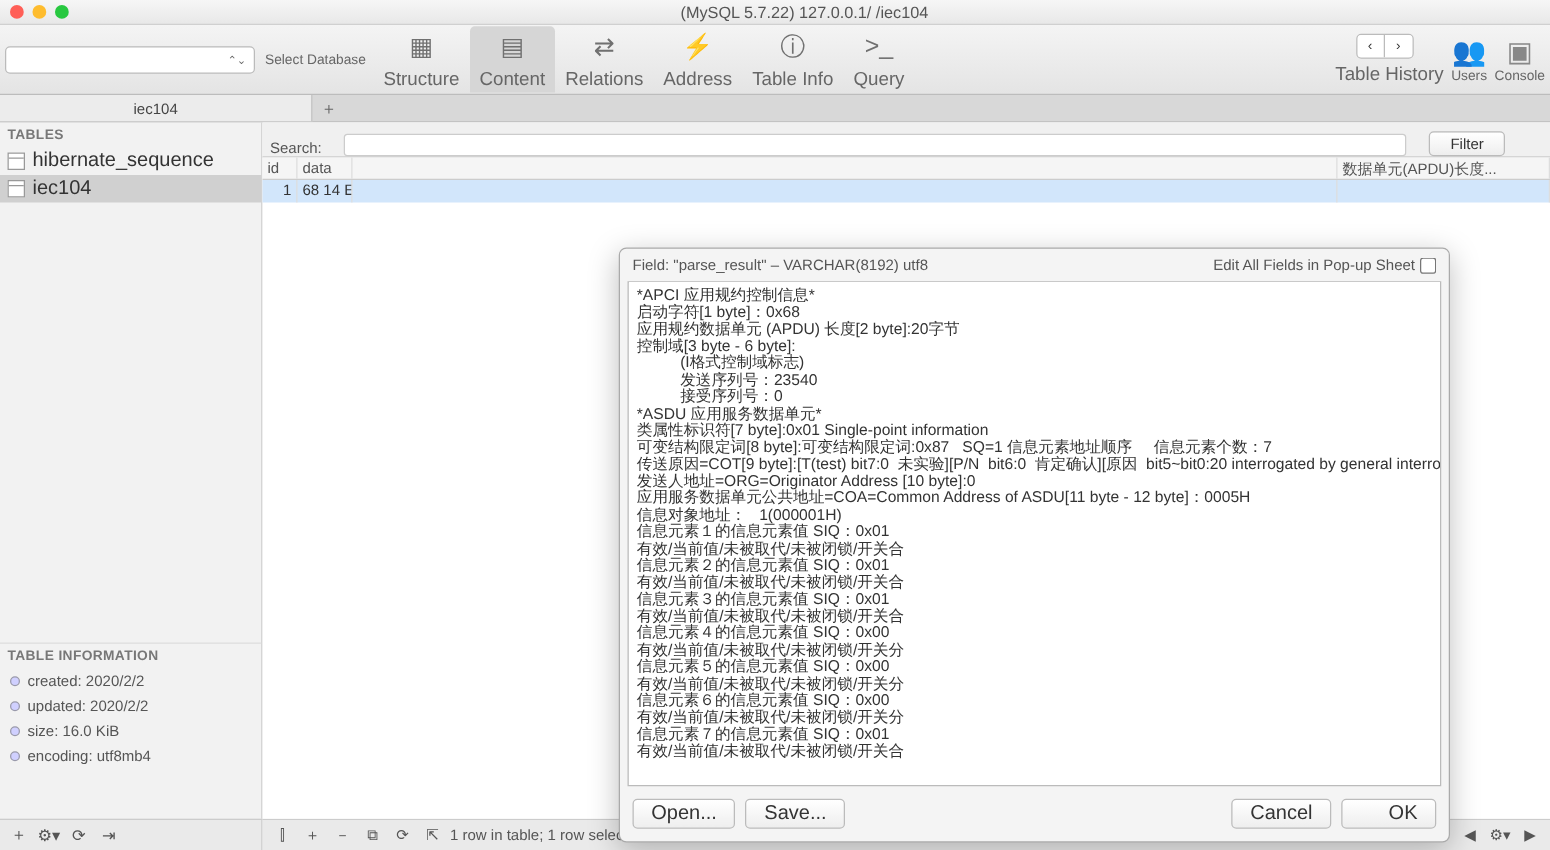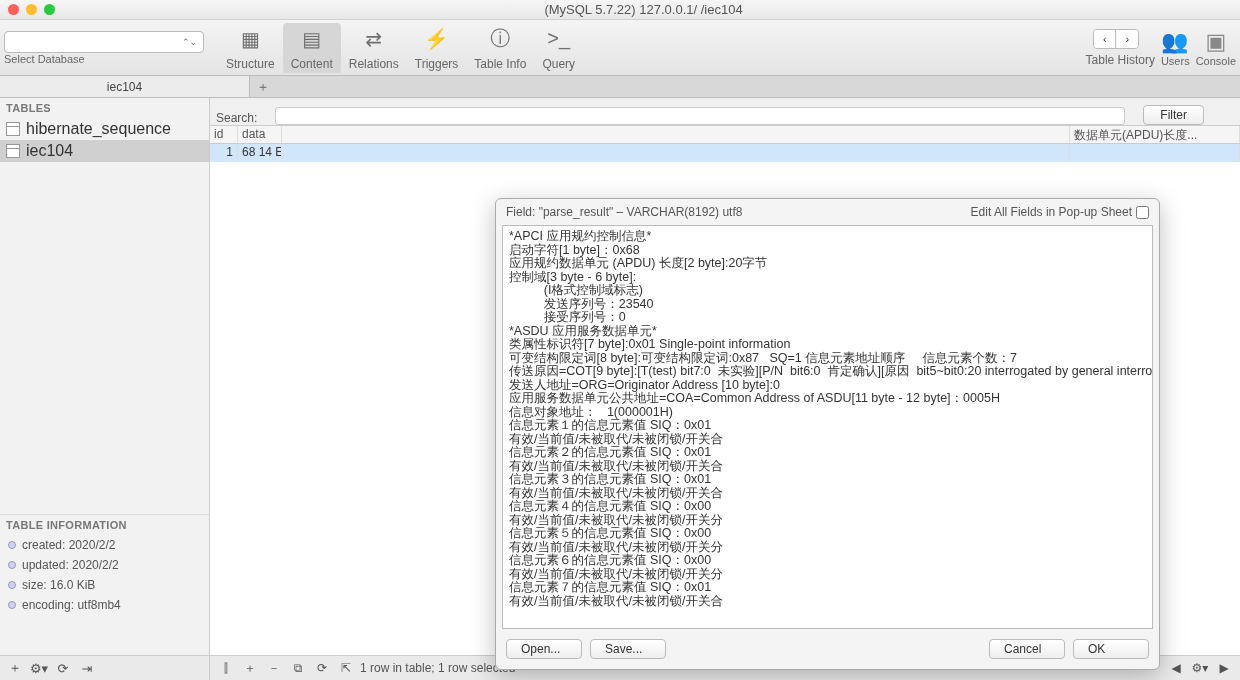--- a/index.html
+++ b/index.html
@@ -15,21 +15,21 @@
   .titlebar .title { flex: 1; text-align: center; font-size: 13px; color: #555; }
   
   
   .toolbar { height: 56px; background: linear-gradient(#f4f4f4, #e4e4e4); border-bottom: 1px solid #bcbcbc; display: flex; align-items: center; padding: 0 4px; }
   .dbselect { width: 200px; height: 22px; background: #fff; border: 1px solid #bbb; border-radius: 4px; margin-right: 8px; display:flex; align-items:center; justify-content:flex-end; padding-right:6px; }
   .dbselect::after { content:"⌃⌄"; font-size:9px; color:#666; }
   .tool-group { display: flex; align-items: flex-end; }
   .tool-btn { display: flex; flex-direction: column; align-items: center; padding: 2px 8px; cursor: pointer; }
   .tool-btn.active { background: #d6d6d6; border-radius: 4px 4px 0 0; }
   .tool-icon { width: 28px; height: 28px; display:flex; align-items:center; justify-content:center; font-size:20px; color:#707070; }
-  .tool-label { font-size: 12px; color: #666; margin-top:4px; }
+  .tool-label { font-size: 15px; color: #666; margin-top:4px; }
   .toolbar-spacer { flex: 1; }
   .nav-arrows { display:flex; border:1px solid #bbb; border-radius:4px; overflow:hidden; margin-right:8px; }
   .nav-arrows div { width:22px; height:18px; display:flex; align-items:center; justify-content:center; background:#fff; font-size:11px; }
   .nav-arrows div:first-child { border-right:1px solid #bbb; }
   .right-icon { display:flex; flex-direction:column; align-items:center; }
   .right-icon-glyph { font-size:22px; color:#888; }
   .right-icon-label { font-size:11px; color:#666; }
   
   
   .tabbar { height: 22px; background: #d8d8d8; display: flex; border-bottom: 1px solid #bcbcbc; }
@@ -69,55 +69,55 @@
   
   
   .modal { position:absolute; left:285px; top:100px; width:665px; background:#f4f4f4; border:1px solid #aaa; border-radius:6px; box-shadow:0 6px 24px rgba(0,0,0,0.25); display:flex; flex-direction:column; }
   .modal-head { padding:6px 10px; display:flex; align-items:center; font-size:12px; color:#555; }
   .modal-head .spacer { flex:1; }
   .modal-check { display:flex; align-items:center; gap:4px; }
   .modal-check input { width:13px; height:13px; }
   .modal-text { margin:0 6px; background:#fff; border:1px solid #bbb; height:404px; padding:4px 6px; font-size:12.5px; line-height:1.08; white-space:pre; overflow:auto; font-family: -apple-system, Arial, sans-serif; }
   .modal-foot { padding:10px; display:flex; gap:8px; }
   .modal-foot .spacer { flex:1; }
-  .mac-btn { min-width:76px; padding:2px 14px; border:1px solid #bbb; border-radius:4px; background:linear-gradient(#fff,#eee); font-size:12px; color:#333; text-align:left; }
+  .mac-btn { min-width:76px; padding:2px 14px; border:1px solid #bbb; border-radius:4px; background:linear-gradient(#fff,#eee); font-size:16px; color:#333; text-align:right; }
 </style>
 </head>
 <body>
 
 <div class="titlebar">
   <div class="traffic">
     <div class="dot r"></div>
     <div class="dot y"></div>
     <div class="dot g"></div>
   </div>
   <div class="title">(MySQL 5.7.22) 127.0.0.1/                 /iec104</div>
 </div>
 
 <div class="toolbar">
-  <div style="display:flex; flex-direction:column; align-items:flex-start; margin-right:6px;">
+  <div style="display:flex; flex-direction:row; align-items:center; margin-right:6px;">
     <div class="dbselect"></div>
     <div style="font-size:11px; color:#666;">Select Database</div>
   </div>
   <div class="tool-group" id="tool-items">
       <div class="tool-btn">
         <div class="tool-icon">▦</div>
         <div class="tool-label">Structure</div>
       </div>
       <div class="tool-btn active">
         <div class="tool-icon">▤</div>
         <div class="tool-label">Content</div>
       </div>
       <div class="tool-btn">
         <div class="tool-icon">⇄</div>
         <div class="tool-label">Relations</div>
       </div>
       <div class="tool-btn">
         <div class="tool-icon">⚡</div>
-        <div class="tool-label">Triggers</div>
+        <div class="tool-label">Address</div>
       </div>
       <div class="tool-btn">
         <div class="tool-icon">ⓘ</div>
         <div class="tool-label">Table Info</div>
       </div>
       <div class="tool-btn">
         <div class="tool-icon">&gt;_</div>
         <div class="tool-label">Query</div>
       </div>
     </div>

